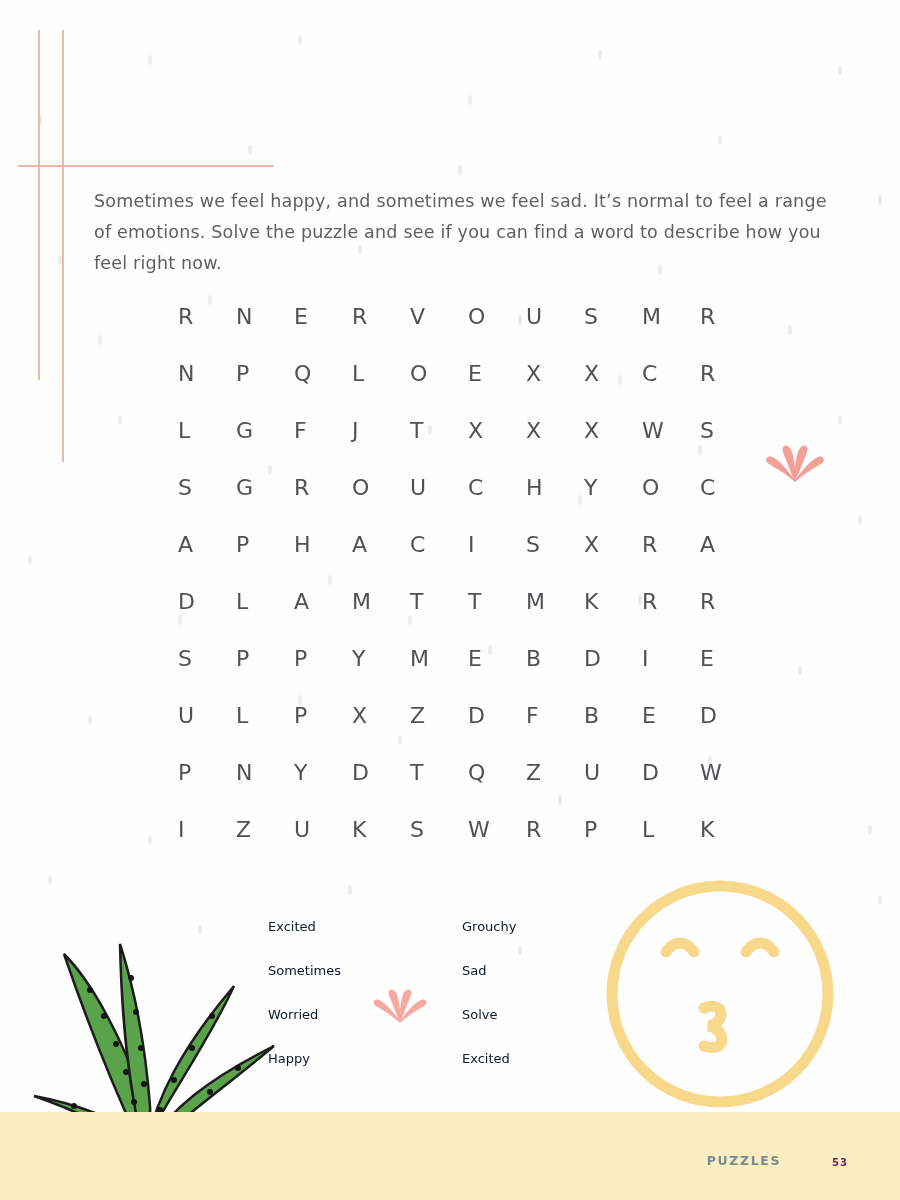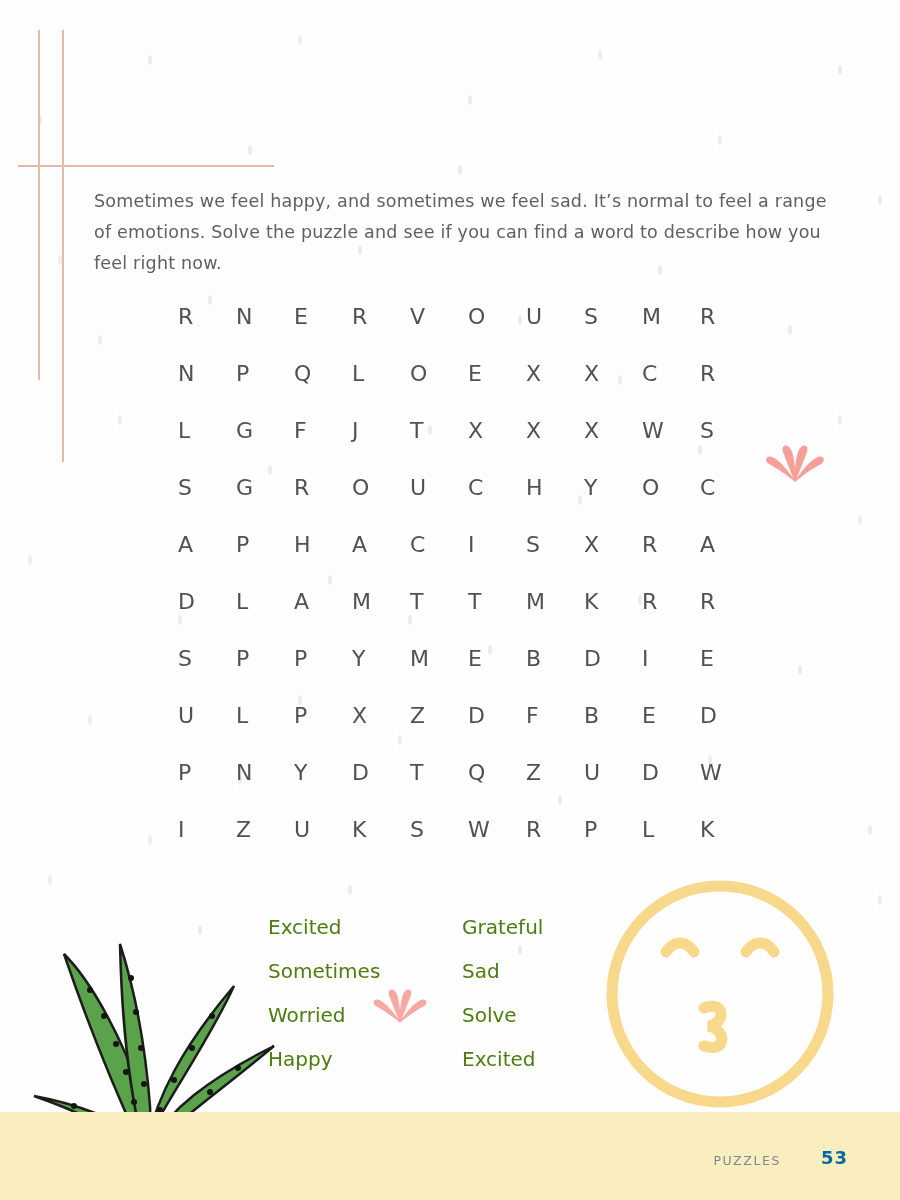--- a/index.html
+++ b/index.html
@@ -99,22 +99,22 @@
     color: #4f5154;
     text-align: left;
     line-height: 57px;
     letter-spacing: 0.5px;
   }
 
   
   .wordlist {
     position: absolute;
     font-family: "DejaVu Sans", sans-serif;
-    font-size: 20px;
-    color: #4d7c0f;
+    font-size: 13px;
+    color: #0f172a;
     line-height: 44px;
   }
   .wordlist.col1 { left: 268px; top: 905px; }
   .wordlist.col2 { left: 462px; top: 905px; }
   .wordlist div { white-space: nowrap; }
 
   
   .footer-band {
     position: absolute;
     left: 0;
@@ -123,33 +123,33 @@
     height: 88px;
     background: #faeec0;
   }
   .footer-label {
     position: absolute;
     right: 119px;
     bottom: 32px;
     font-family: "DejaVu Sans", sans-serif;
     font-size: 12.5px;
     letter-spacing: 1.6px;
-    font-weight: normal;
+    font-weight: bold;
     color: #7a8b90;
     padding-left: 15px;
   }
   .footer-page {
     position: absolute;
     right: 52px;
     bottom: 32px;
     font-family: "DejaVu Sans", sans-serif;
-    font-size: 18px;
+    font-size: 10px;
     letter-spacing: 1px;
     font-weight: bold;
-    color: #0369a1;
+    color: #701a75;
   }
 
   
   .sprout-right { position: absolute; left: 760px; top: 430px; }
   .sprout-mid   { position: absolute; left: 368px; top: 975px; }
   .smiley       { position: absolute; left: 604px; top: 878px; }
   .plant        { position: absolute; left: 30px;  top: 920px; }
 </style>
 </head>
 <body>
@@ -327,21 +327,21 @@
       <div class="cell"></div>
     </div>
 
   <div class="wordlist col1">
       <div>Excited</div>
       <div>Sometimes</div>
       <div>Worried</div>
       <div>Happy</div>
     </div>
   <div class="wordlist col2">
-      <div>Grateful</div>
+      <div>Grouchy</div>
       <div>Sad</div>
       <div>Solve</div>
       <div>Excited</div>
     </div>
 
   <svg class="sprout-right" width="70" height="52" viewBox="0 0 70 52" aria-hidden="true">
     <g fill="#f4a099">
       <path d="M35 52 C30 40 26 30 23 22 C21 16 26 13 30 18 C33 22 34 30 35 38 Z"></path>
       <path d="M35 52 C40 40 44 30 47 22 C49 16 44 13 40 18 C37 22 36 30 35 38 Z"></path>
       <path d="M35 52 C26 44 16 38 9 34 C4 31 6 25 12 27 C19 29 28 41 35 50 Z"></path>

